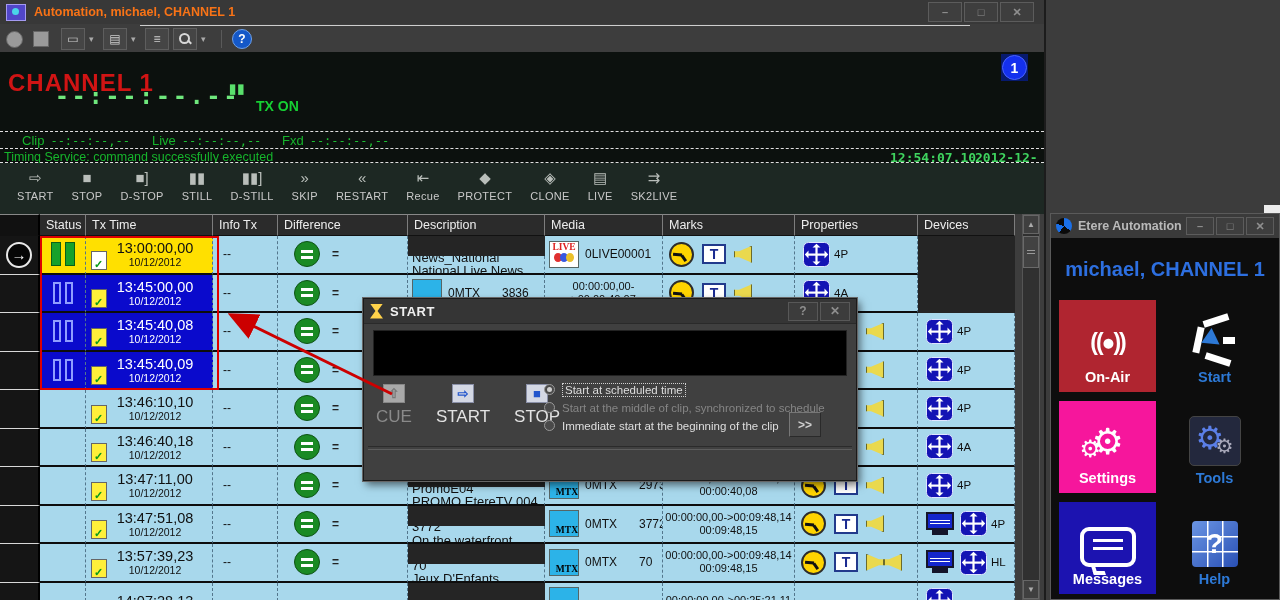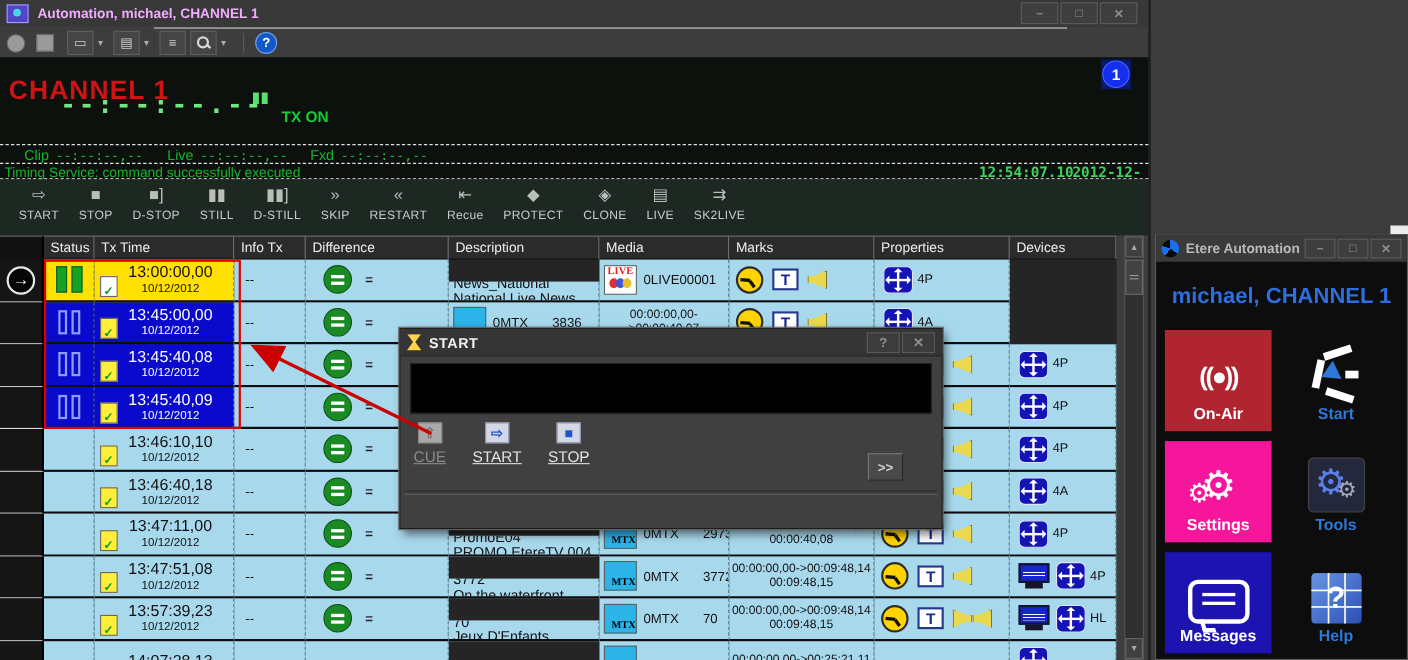--- a/index.html
+++ b/index.html
@@ -5,21 +5,21 @@
   html,body{margin:0;padding:0;background:#2a2a2a;}
   #root{position:relative;width:1280px;height:600px;overflow:hidden;
         font-family:"Liberation Sans",sans-serif;background:#3c3c3c;}
   .abs{position:absolute;}
 
   
   #main-win{left:0;top:0;width:1044px;height:600px;background:#3d3d3d;border-right:2px solid #1c1c1c;}
   #titlebar{left:0;top:0;width:100%;height:24px;background:#383838;display:flex;align-items:center;padding:0 6px;box-sizing:border-box;}
   .app-icon{width:18px;height:15px;background:#5146c8;border:1px solid #a49af0;position:relative;flex:none;}
   .app-icon::after{content:"";position:absolute;left:5px;top:3px;width:7px;height:7px;border-radius:50%;background:#4ad4e8;}
-  #title-text{color:#f0abfc;font-weight:bold;font-size:12.5px;margin-left:8px;}
+  #title-text{color:#f97316;font-weight:bold;font-size:12.5px;margin-left:8px;}
   .win-ctrls{margin-left:auto;display:flex;gap:2px;margin-right:8px;}
   .wbtn{width:32px;height:18px;background:#3e3e3e;border:1px solid #5c5c5c;color:#8f8f8f;font-size:11px;font-weight:bold;display:flex;align-items:center;justify-content:center;}
   #main-ctrls{margin-right:4px;}
   .hl-line{top:25px;left:140px;width:830px;height:1px;background:#e8e8e8;opacity:.85;}
 
   
   #toolbar{left:0;top:26px;width:100%;height:26px;display:flex;align-items:center;gap:4px;padding-left:6px;box-sizing:border-box;}
   .tb-ic{width:22px;height:20px;background:#454545;border:1px solid #5e5e5e;display:flex;align-items:center;justify-content:center;color:#cfcfcf;font-size:12px;flex:none;}
   .tb-circle{width:15px;height:15px;border-radius:50%;background:#9a9a9a;border:1px solid #666;}
   .tb-square{width:14px;height:14px;background:#9a9a9a;border:1px solid #666;}
@@ -129,21 +129,21 @@
   #dialog{left:363px;top:298px;width:492px;height:181px;background:#404040;border:1px solid #1a1a1a;outline:1px solid #666;z-index:40;box-shadow:3px 4px 8px rgba(0,0,0,.55);}
   #dlg-title{position:absolute;left:0;top:0;width:100%;height:25px;background:#353535;display:flex;align-items:center;padding:0 6px;box-sizing:border-box;border-bottom:1px solid #2a2a2a;}
   .dlg-icon{width:13px;height:15px;background:#ffd24a;clip-path:polygon(0 0,100% 0,58% 50%,100% 100%,0 100%,42% 50%);flex:none;}
   #dlg-title b{color:#f0f0f0;font-size:13px;margin-left:7px;letter-spacing:.5px;}
   .dlg-tbtn{width:30px;height:19px;background:#3c3c3c;border:1px solid #585858;color:#8e8e8e;font-weight:bold;font-size:12px;display:flex;align-items:center;justify-content:center;box-sizing:border-box;}
   #dlg-screen{position:absolute;left:9px;top:31px;width:474px;height:46px;background:#000;border:1px solid #222;box-sizing:border-box;}
   #dlg-buttons{position:absolute;left:12px;top:85px;display:flex;gap:24px;}
   .dbtn{display:flex;flex-direction:column;align-items:center;gap:4px;}
   .dbtn .ic{width:22px;height:19px;background:#d4d8e4;border:1px solid #8a90a8;display:flex;align-items:center;justify-content:center;font-size:13px;font-weight:bold;color:#2255cc;box-sizing:border-box;}
   .dbtn.disabled .ic{background:#a9a9a9;color:#777;border-color:#888;}
-  .dbtn .lb{font-size:14px;color:#e2e2e2;text-decoration:underline;}
+  .dbtn .lb{font-size:17px;color:#e2e2e2;}
   .dbtn.disabled .lb{color:#8a8a8a;}
   #dlg-options{position:absolute;left:180px;top:83px;display:flex;flex-direction:column;gap:3px;}
   .opt{display:flex;align-items:center;gap:7px;height:15px;}
   .radio{width:11px;height:11px;border-radius:50%;background:#4a4a4a;border:1px solid #999;position:relative;flex:none;box-sizing:border-box;}
   .radio.sel::after{content:"";position:absolute;left:2px;top:2px;width:5px;height:5px;border-radius:50%;background:#cfcfcf;}
   .opt .ol{font-size:11.5px;color:#dedede;}
   .opt.focused .ol{border:1px dotted #cfcfcf;padding:0 2px;}
   .opt.disabled .ol{color:#858585;}
   #dlg-more{position:absolute;left:425px;top:113px;width:32px;height:25px;background:#4a4a4a;border:1px solid #777;border-bottom-color:#2a2a2a;border-right-color:#2a2a2a;color:#cfcfcf;font-size:12px;font-weight:bold;display:flex;align-items:center;justify-content:center;box-sizing:border-box;}
   #dlg-sep{position:absolute;left:4px;top:147px;width:484px;height:2px;border-top:1px solid #2b2b2b;border-bottom:1px solid #5d5d5d;}
@@ -828,20 +828,34 @@
         </div>
         <div class="dbtn ">
        <span class="ic">⇨</span>
        <span class="lb">START</span>
         </div>
         <div class="dbtn ">
        <span class="ic">■</span>
        <span class="lb">STOP</span>
         </div>
       </div>
+    <div id="dlg-options">
+        <div class="opt focused ">
+       <span class="radio sel"></span>
+       <span class="ol">Start at scheduled time</span>
+        </div>
+        <div class="opt  disabled">
+       <span class="radio "></span>
+       <span class="ol">Start at the middle of clip, synchronized to schedule</span>
+        </div>
+        <div class="opt  ">
+       <span class="radio "></span>
+       <span class="ol">Immediate start at the beginning of the clip</span>
+        </div>
+      </div>
     <div id="dlg-more">&gt;&gt;</div>
     <div id="dlg-sep"></div>
   </div>
 
   <div id="white-strip" class="abs"></div>
   <div id="panel" class="abs">
     <div id="panel-title">
       <span class="etere-logo"></span>
       <b>Etere Automation</b>
       <span class="win-ctrls">

